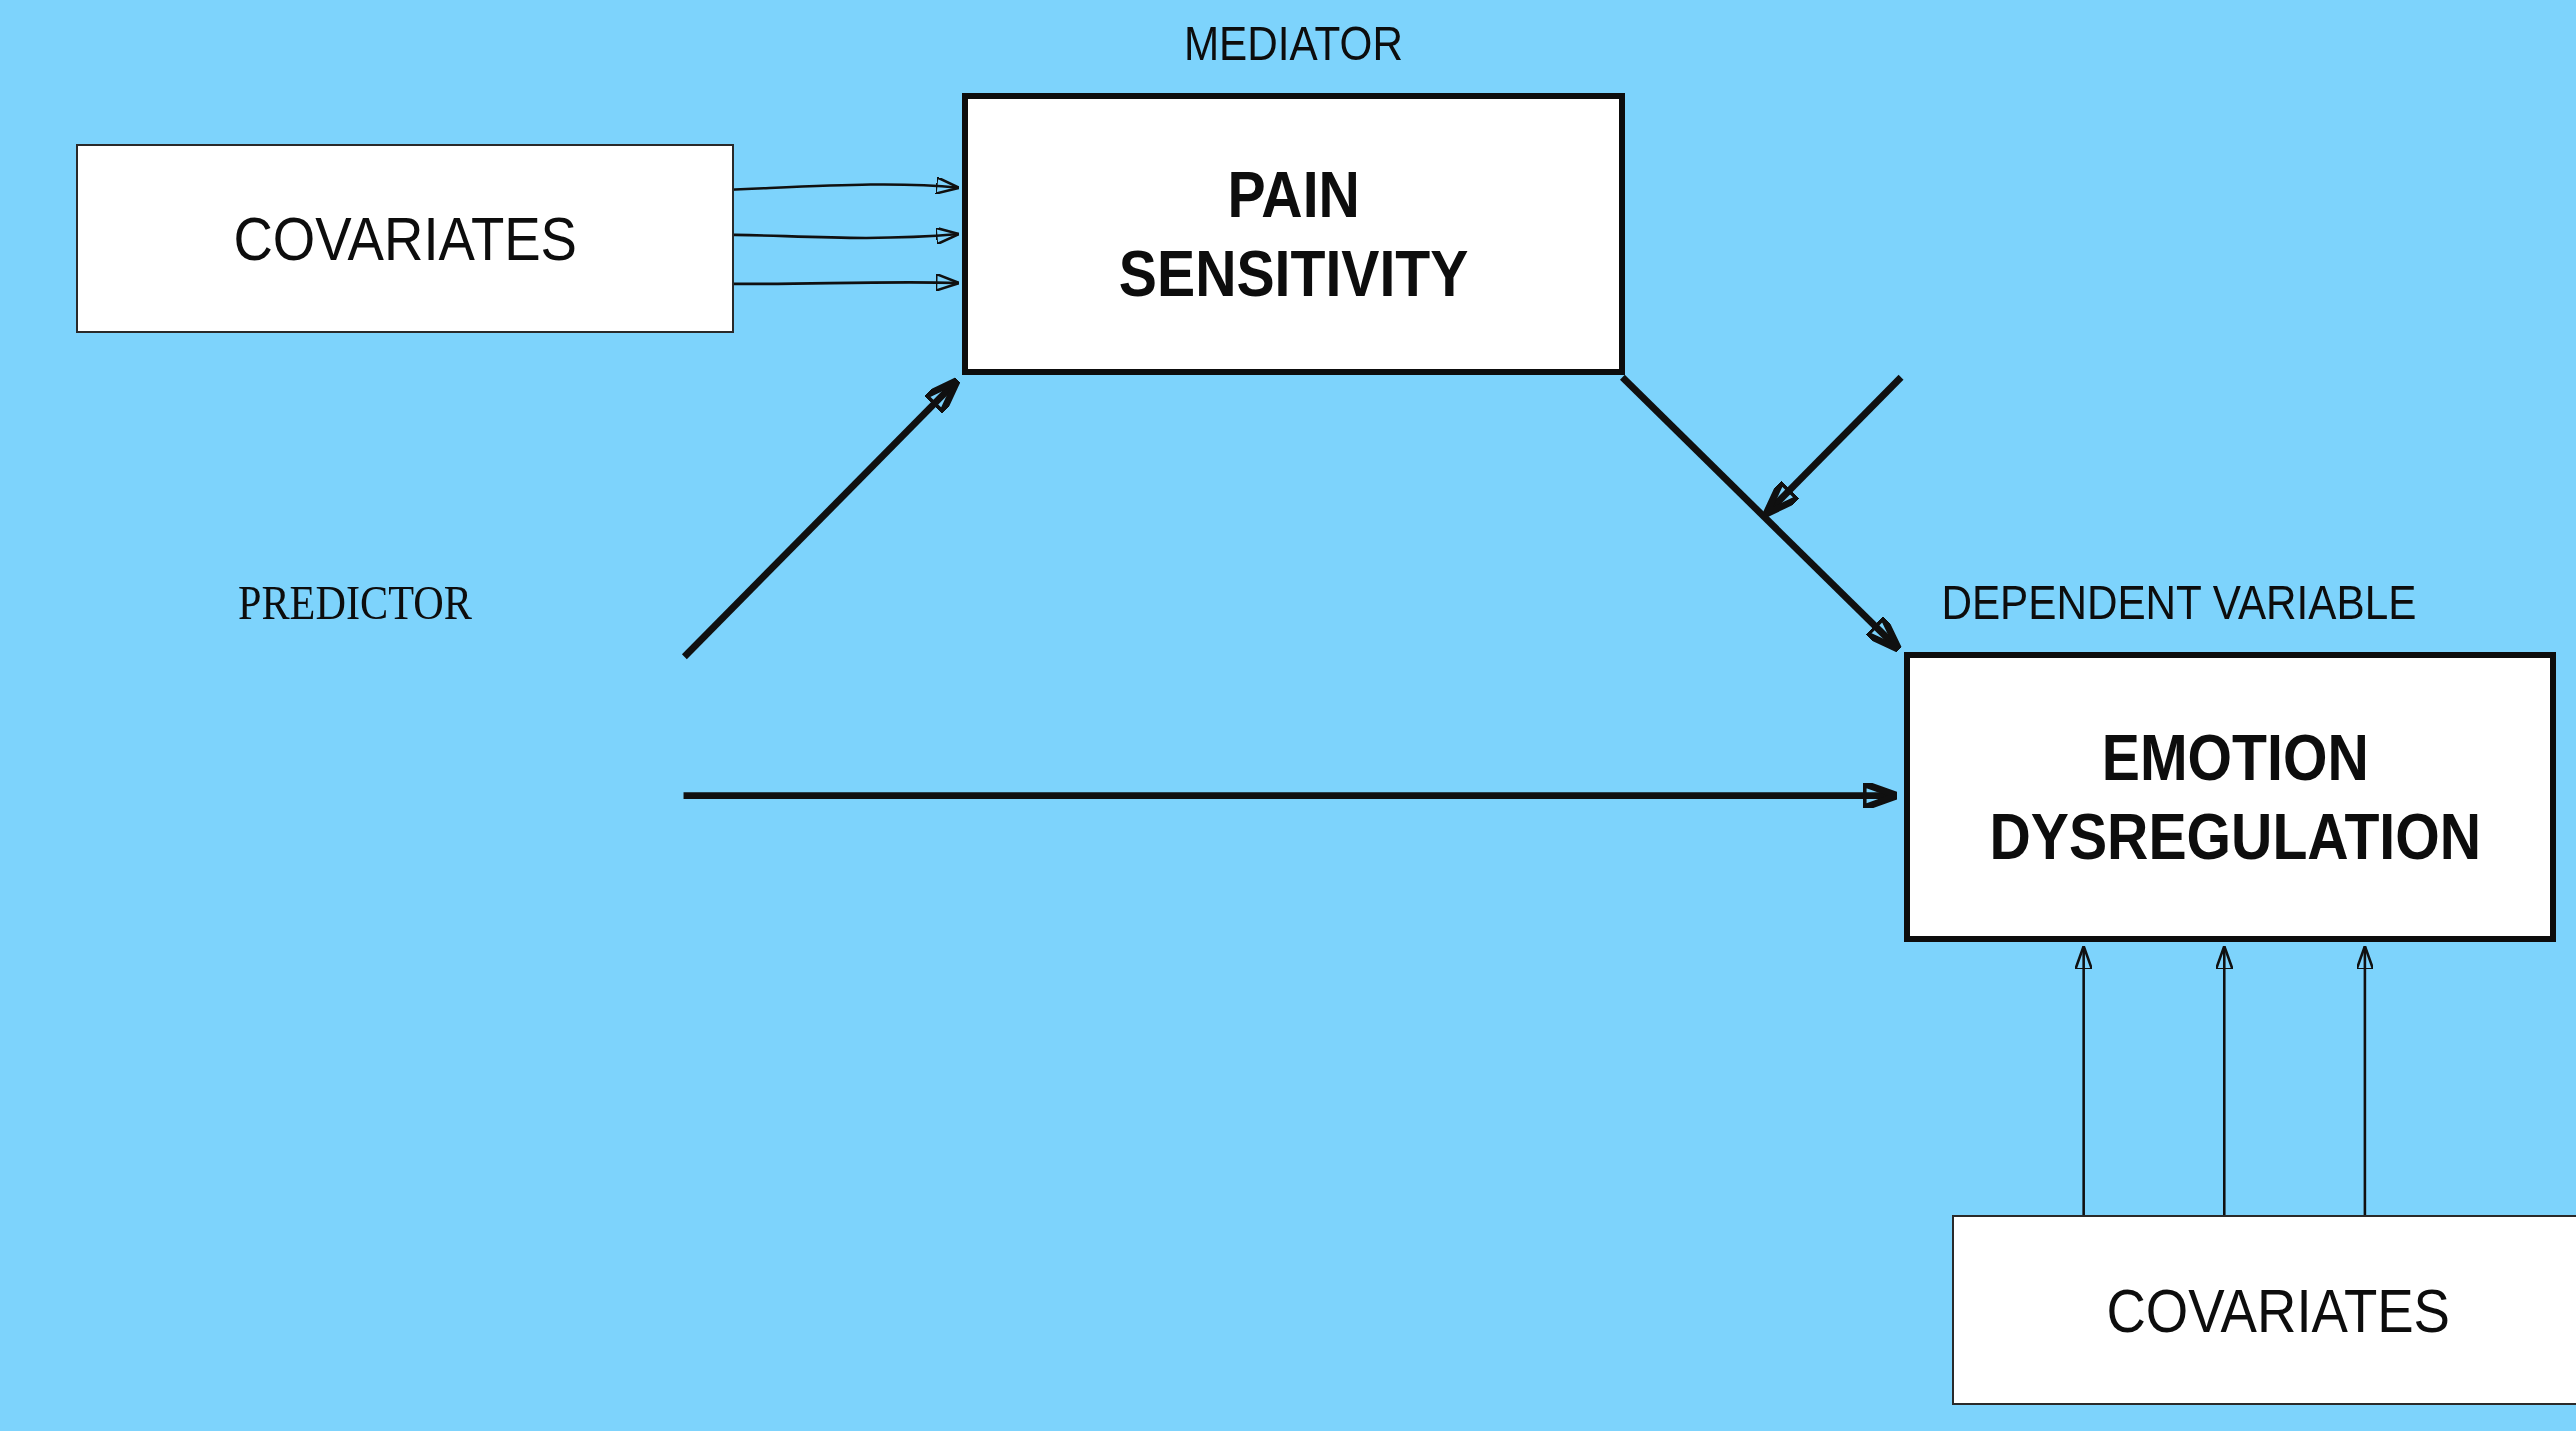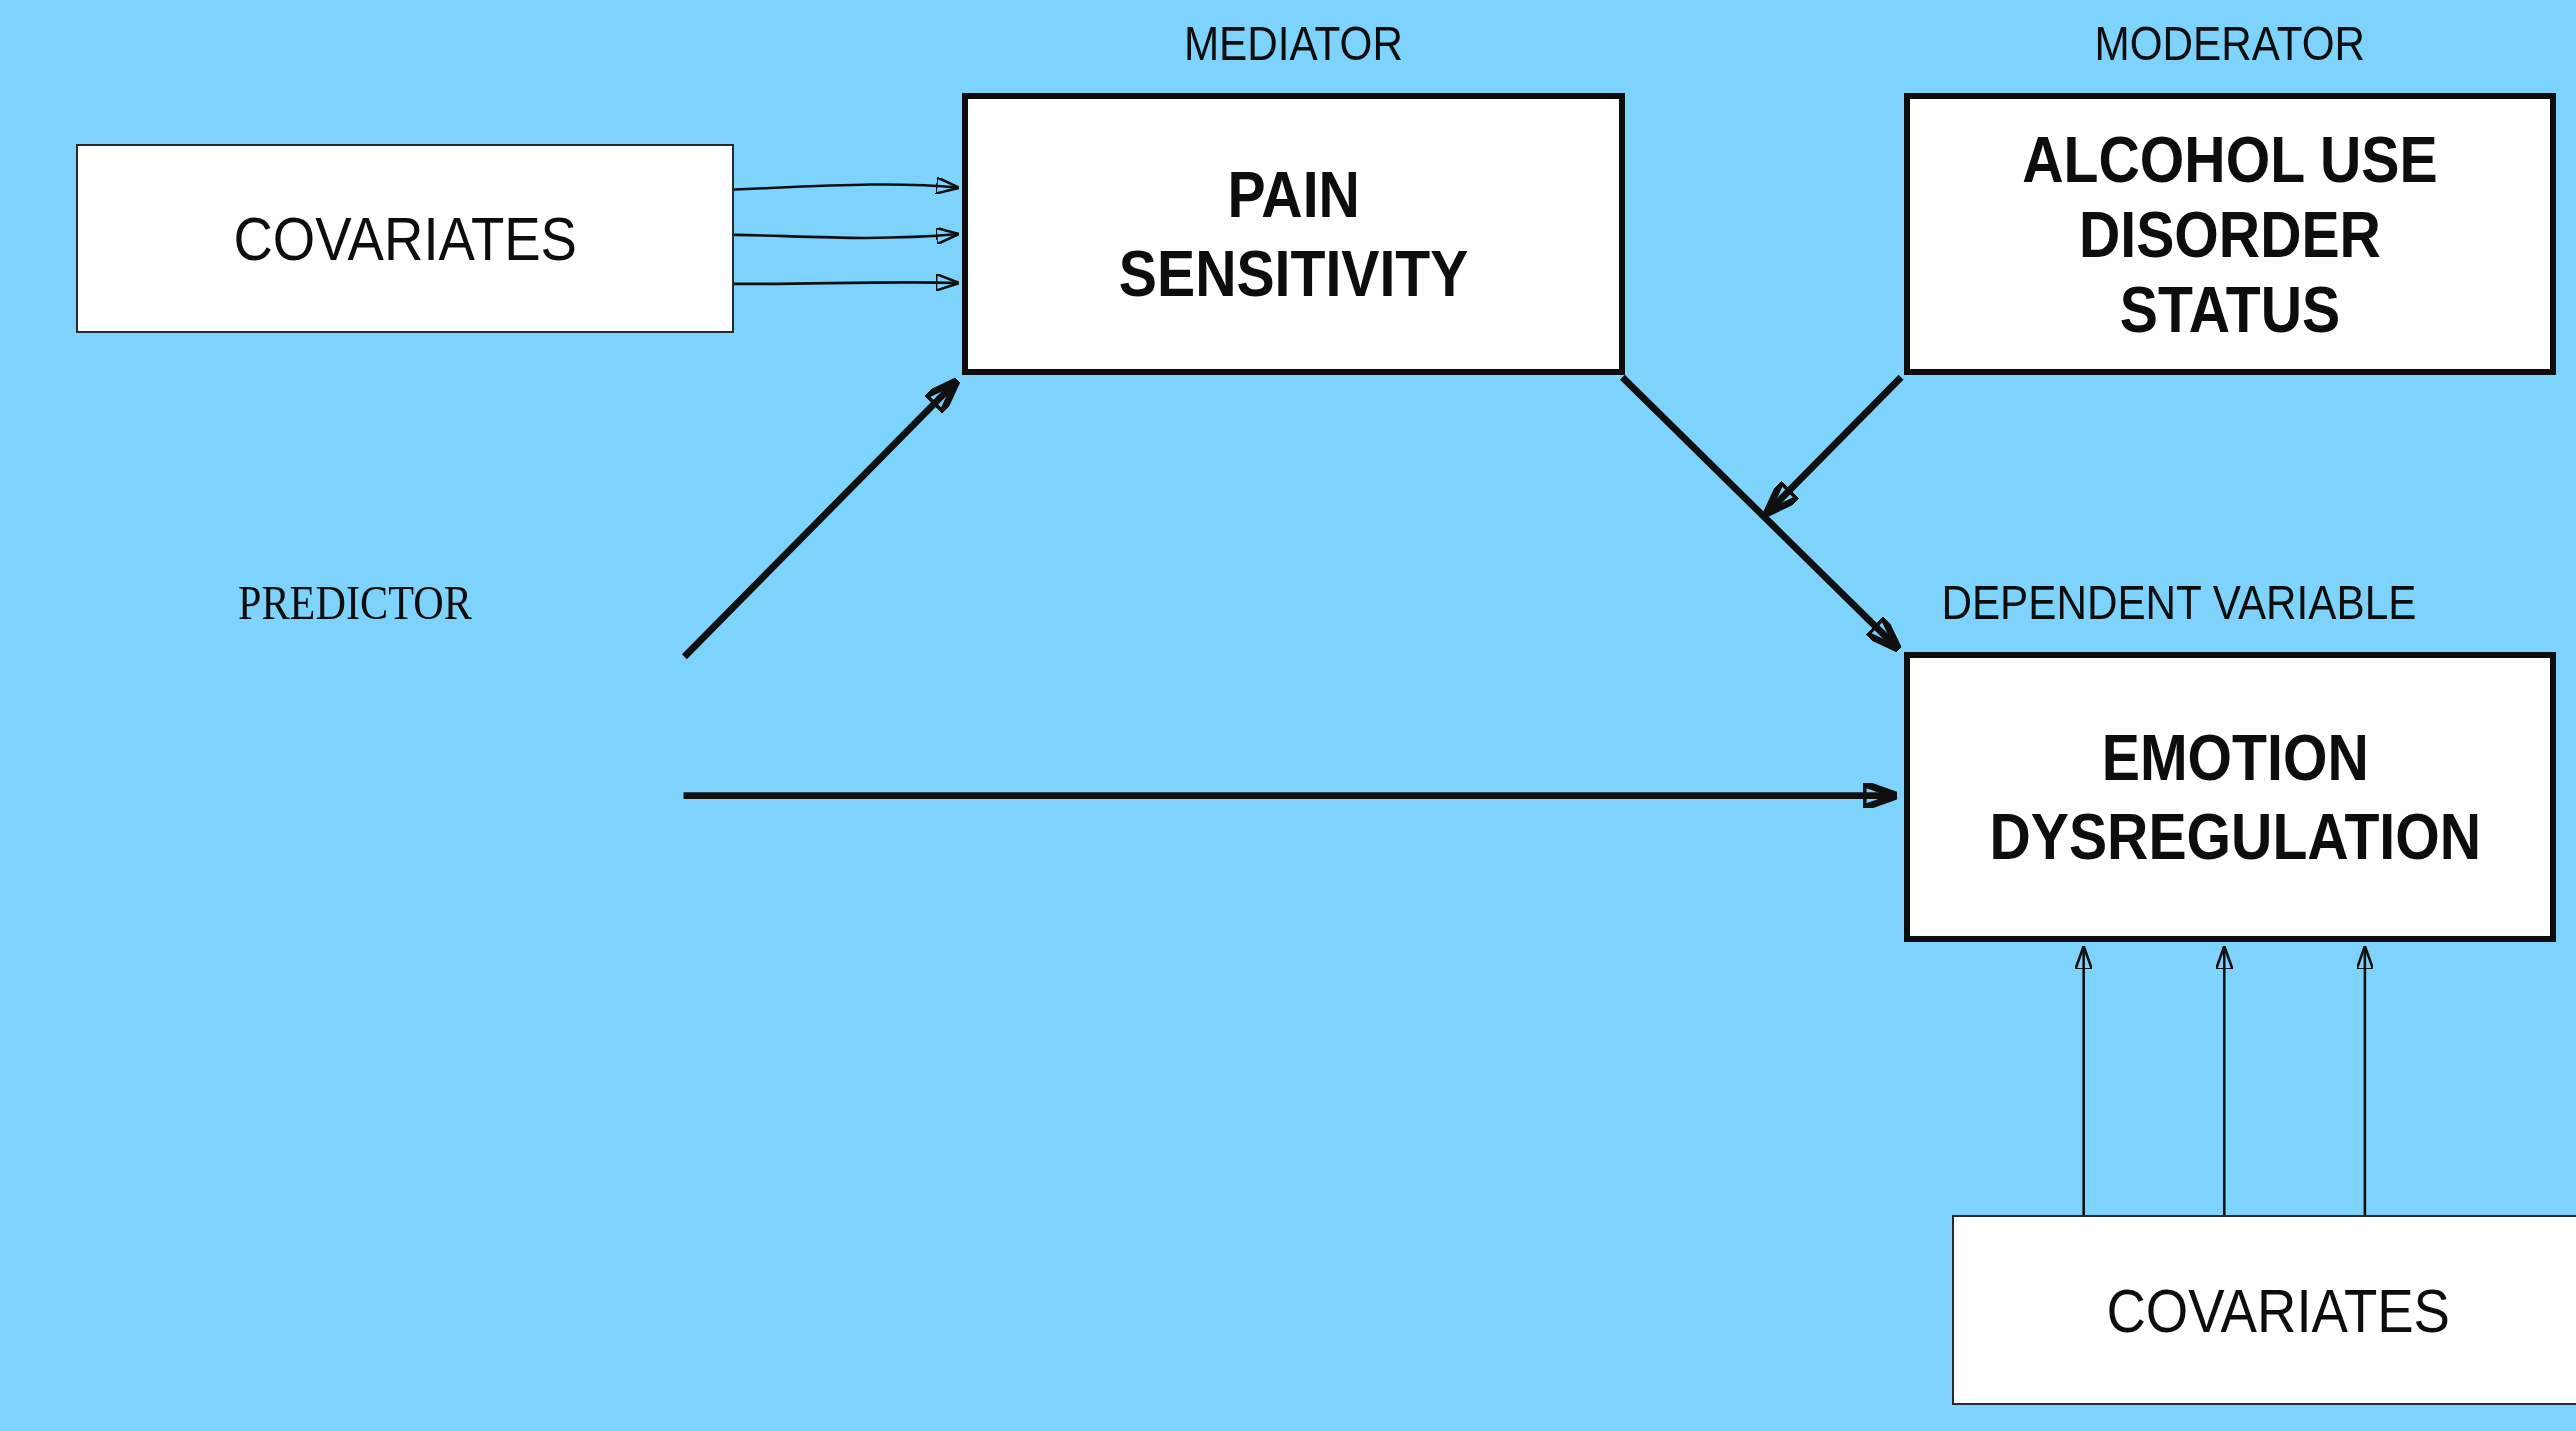--- a/index.html
+++ b/index.html
@@ -72,48 +72,38 @@
     <path class="thick" d="M 2217 440 L 2060 599" marker-end="url(#ah-thick)"></path>
 
     <path class="thin" d="M 2430 1418 L 2430 1104" marker-end="url(#ah-thin)"></path>
     <path class="thin" d="M 2594 1418 L 2594 1104" marker-end="url(#ah-thin)"></path>
     <path class="thin" d="M 2758 1418 L 2758 1104" marker-end="url(#ah-thin)"></path>
   </svg>
 
   <div class="tag" style="left:962px;top:13.7px;width:663px;">
     <span>MEDIATOR</span>
   </div>
-  <div class="tag" style="left:1904px;top:13.7px;width:652px;">
-    <span>MODERATOR</span>
-  </div>
   <div class="tag" style="left:28px;top:573px;width:653px;font-family:Liberation Serif, serif;">
     <span>PREDICTOR</span>
   </div>
   <div class="tag" style="left:1861px;top:573px;width:635px;">
     <span>DEPENDENT VARIABLE</span>
   </div>
 
   <div class="box light" style="left:28px;top:144px;width:658px;height:189px;">
     <div class="plain">COVARIATES</div>
   </div>
 
   <div class="box heavy" style="left:962px;top:93px;width:663px;height:282px;">
     <div class="title">
       <div>PAIN</div>
       <div>SENSITIVITY</div>
     </div>
   </div>
 
-  <div class="box heavy" style="left:1904px;top:93px;width:652px;height:282px;">
-    <div class="title" style="line-height:75px;">
-      <div>ALCOHOL USE</div>
-      <div>DISORDER</div>
-      <div>STATUS</div>
-    </div>
-  </div>
 
 
   <div class="box heavy" style="left:1904px;top:652px;width:652px;height:290px;padding-left:11px;">
     <div class="title">
       <div>EMOTION</div>
       <div>DYSREGULATION</div>
     </div>
   </div>
 
   <div class="box light" style="left:1904px;top:1215px;width:652px;height:190px;">

